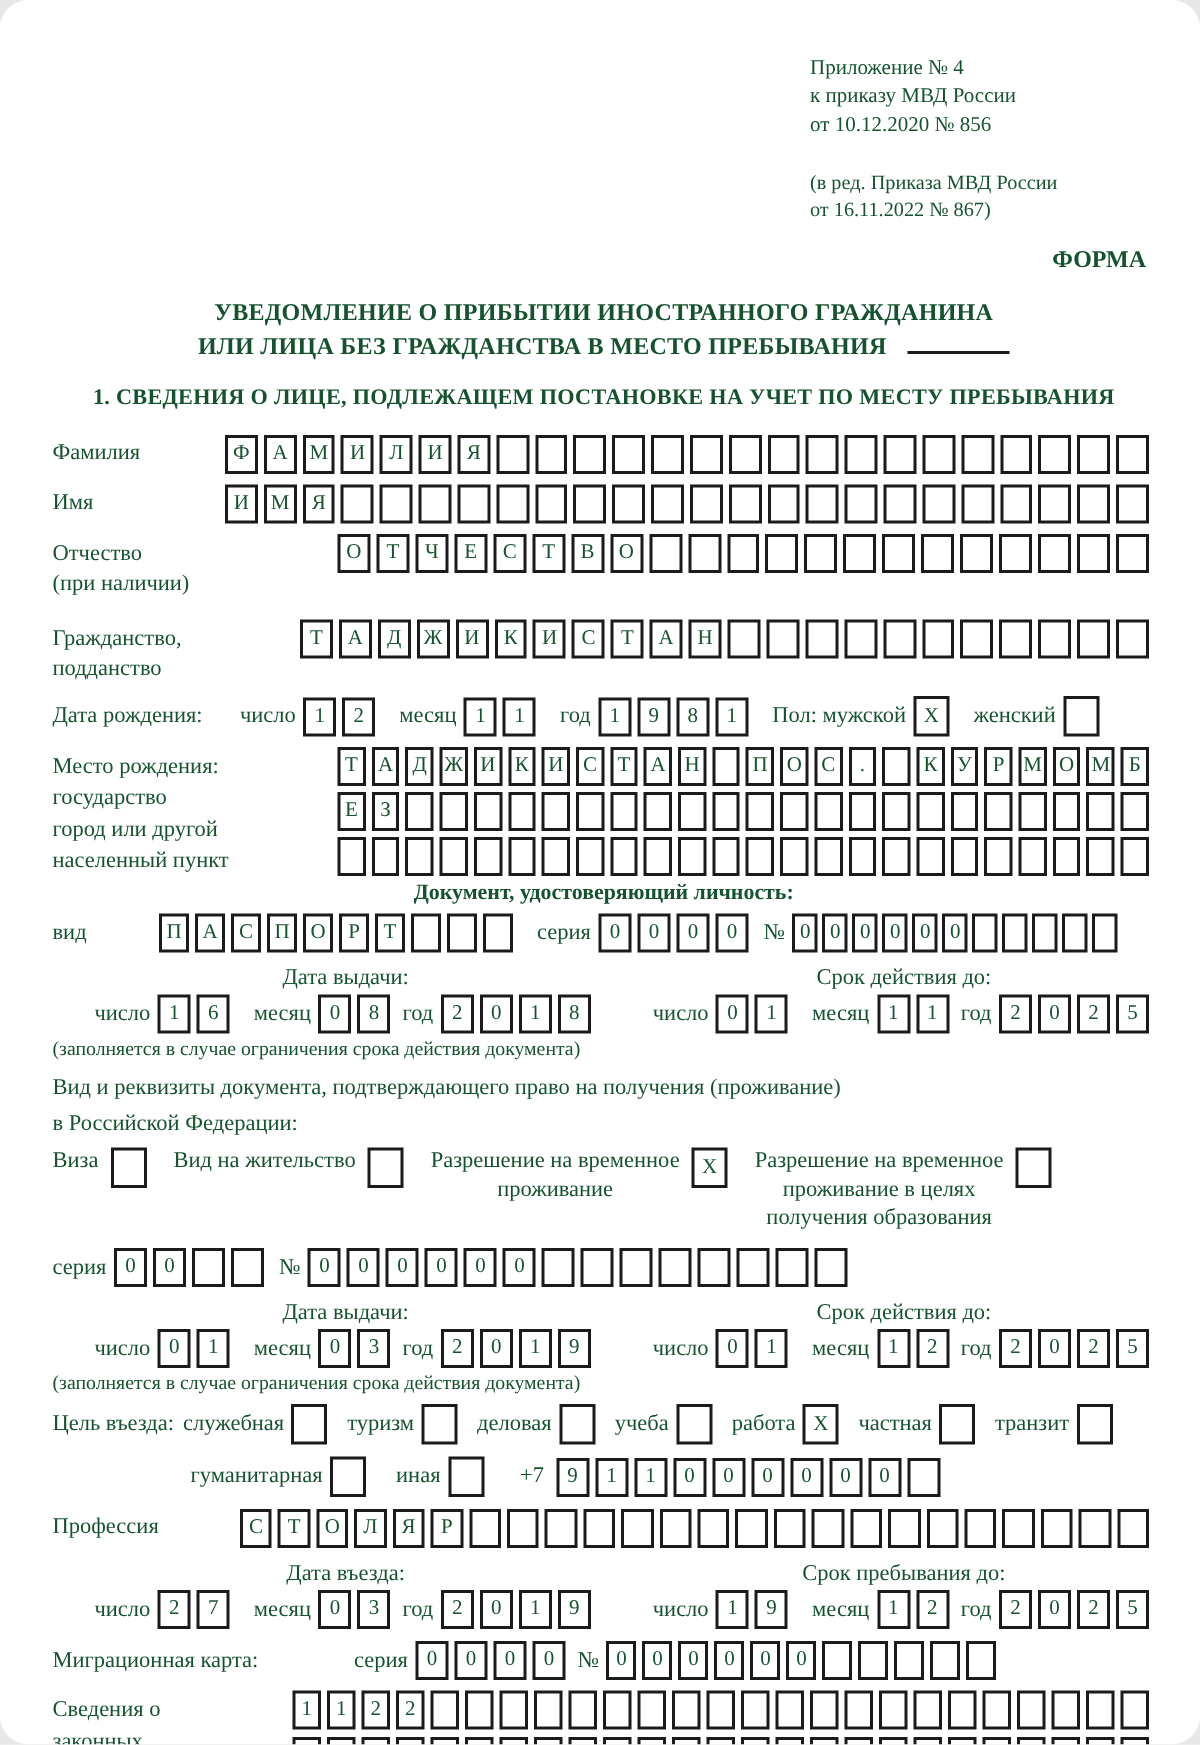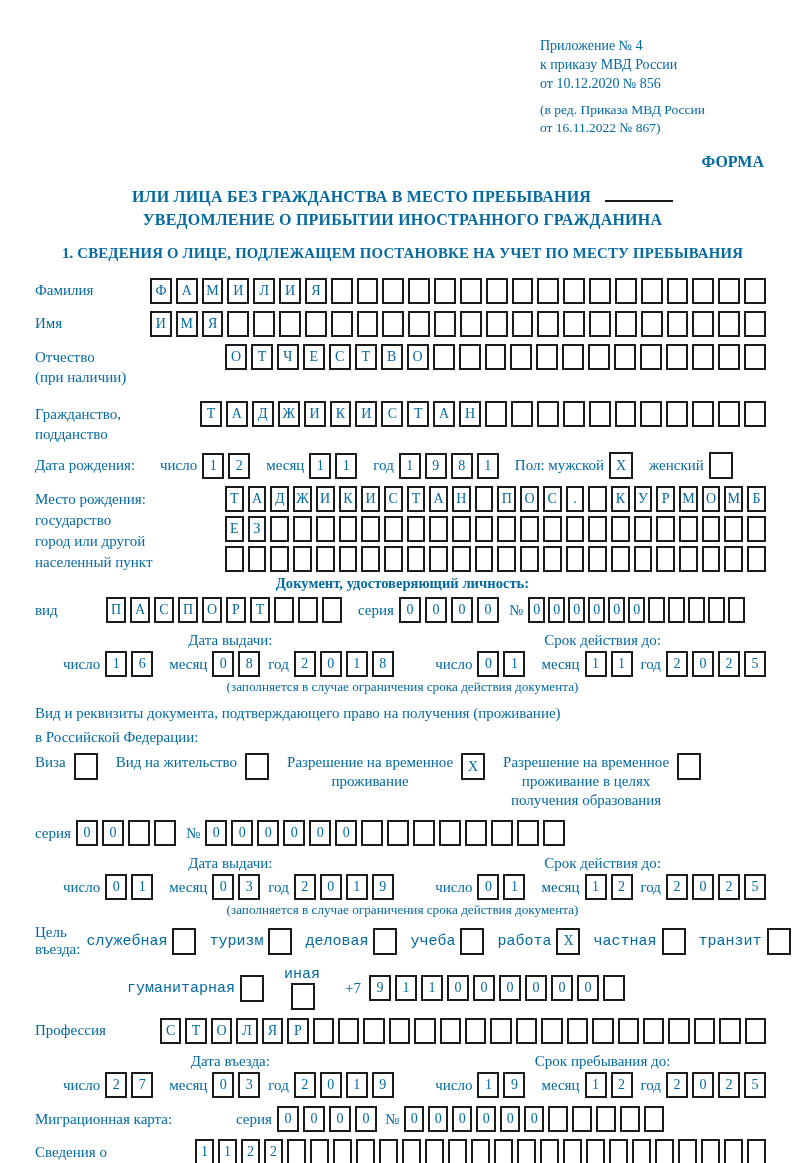--- a/index.html
+++ b/index.html
@@ -1,21 +1,21 @@
 <!DOCTYPE html>
 <html><head>
 <meta charset="utf-8">
 <style>
   html,body{margin:0;padding:0;background:#e8e8e8;}
-  .page{width:800px;height:1163px;background:#ffffff;color:#0369a1;overflow:hidden;
+  .page{width:800px;height:1163px;background:#ffffff;color:#14532d;overflow:hidden;
         font-family:"Liberation Serif","DejaVu Serif",serif;box-sizing:border-box;
-        padding:36px 30px 0 35px;margin:0 auto;position:relative;}
+        padding:36px 30px 0 35px;margin:0 auto;position:relative;border-radius:19px;}
   
   .hdr{margin-left:505px;font-size:14px;line-height:19px;}
-  .hdr .sub{font-size:13.5px;margin-top:8px;line-height:18px;font-family:Liberation Serif, serif;}
+  .hdr .sub{font-size:13.5px;margin-top:20px;line-height:18px;font-family:Liberation Serif, serif;}
   .forma{text-align:right;font-weight:bold;font-size:16px;margin-top:16px;padding-right:6px;}
   .title{margin-top:14px;text-align:center;font-weight:bold;font-size:16px;line-height:23px;letter-spacing:.2px;}
   .uline{display:inline-block;width:68px;border-bottom:2px solid #1b1b1b;margin-left:14px;height:14px;}
   .sec1{margin-top:14px;margin-bottom:16px;text-align:center;font-weight:bold;font-size:14.8px;letter-spacing:.2px;}
   
   .row{display:flex;align-items:flex-start;margin-bottom:7px;gap:20px;}
   .lbl{font-size:15px;line-height:19px;padding-top:3px;flex:none;}
   .lblcol{flex:none;font-size:15px;line-height:20px;padding-top:3px;}
   .w95{width:95px;}  .w170{width:170px;} .w145{width:145px;} .w105{width:105px;} .w140{width:140px;}
   .strip{display:inline-flex;flex:none;}
@@ -27,51 +27,51 @@
   .sm .cell{width:17px;margin-right:3px;}
   .box .cell{width:24px;height:27px;}
   .stack{flex:1 1 auto;display:flex;flex-direction:column;gap:4px;}
   .stack .strip{width:100%;}
   
   .dates{display:flex;justify-content:space-between;padding-left:28px;margin-bottom:2px;}
   .dhead{text-align:center;font-size:15px;line-height:18px;margin-bottom:2px;}
   .dline{display:flex;align-items:center;font-size:15px;}
   .dline .word{margin-right:5px;}
   .dline .gap{width:12px;}
-  .note{text-align:center;font-size:13.2px;line-height:16px;margin-bottom:6px;}
+  .note{text-align:left;font-size:13.2px;line-height:16px;margin-bottom:6px;}
   .plain{font-size:15px;line-height:24px;}
   
   .opts{display:flex;align-items:flex-start;margin:4px 0 10px;}
   .opt{display:flex;align-items:flex-start;margin-right:14px;}
   .opt .olbl{font-size:15px;line-height:19px;margin-right:8px;}
   .opt .center{text-align:center;}
   .inline-opt{display:inline-flex;align-items:center;margin-right:9px;}
-  .inline-opt .olbl{font-size:15px;margin-right:5px;font-family:Liberation Mono, monospace;}
+  .inline-opt .olbl{font-size:15px;margin-right:5px;}
   .prow{display:flex;align-items:center;margin-bottom:8px;font-size:15px;flex-wrap:nowrap;}
 </style>
 </head>
 <body>
 
 <div class="page">
 
   <div class="hdr">
     <div>Приложение № 4</div>
     <div>к приказу МВД России</div>
     <div>от 10.12.2020 № 856</div>
     <div class="sub">
       <div>(в ред. Приказа МВД России</div>
       <div>от 16.11.2022 № 867)</div>
     </div>
   </div>
 
   <div class="forma">ФОРМА</div>
 
   <div class="title">
+    <div>УВЕДОМЛЕНИЕ О ПРИБЫТИИ ИНОСТРАННОГО ГРАЖДАНИНА</div>
     <div><span>ИЛИ ЛИЦА БЕЗ ГРАЖДАНСТВА В МЕСТО ПРЕБЫВАНИЯ</span><span class="uline"></span></div>
-    <div>УВЕДОМЛЕНИЕ О ПРИБЫТИИ ИНОСТРАННОГО ГРАЖДАНИНА</div>
   </div>
 
   <div class="sec1">1. СВЕДЕНИЯ О ЛИЦЕ, ПОДЛЕЖАЩЕМ ПОСТАНОВКЕ НА УЧЕТ ПО МЕСТУ ПРЕБЫВАНИЯ</div>
 
   <div class="row">
     <span class="lbl w95">Фамилия</span>
     <span class="strip grow">
         <span class="cell">Ф</span>
         <span class="cell">А</span>
         <span class="cell">М</span>
@@ -568,21 +568,21 @@
       </span>
   </div>
 
   <div class="prow" style="padding-left:92px;">
     <span class="inline-opt" style="margin-right:16px;">
         <span class="olbl">гуманитарная</span>
         <span class="strip box">
           <span class="cell"></span>
         </span>
       </span>
-    <span class="inline-opt" style="margin-right:20px;flex-direction:column;">
+    <span class="inline-opt" style="margin-right:20px;">
         <span class="olbl">иная</span>
         <span class="strip box">
           <span class="cell"></span>
         </span>
       </span>
     <span style="margin-right:8px;">+7</span>
     <span class="strip">
         <span class="cell">9</span>
         <span class="cell">1</span>
         <span class="cell">1</span>

